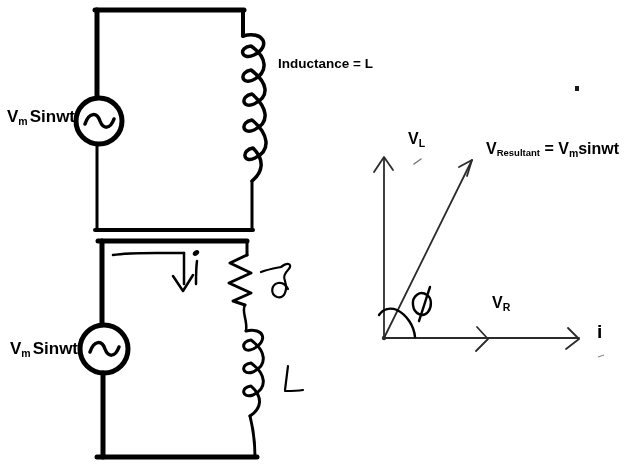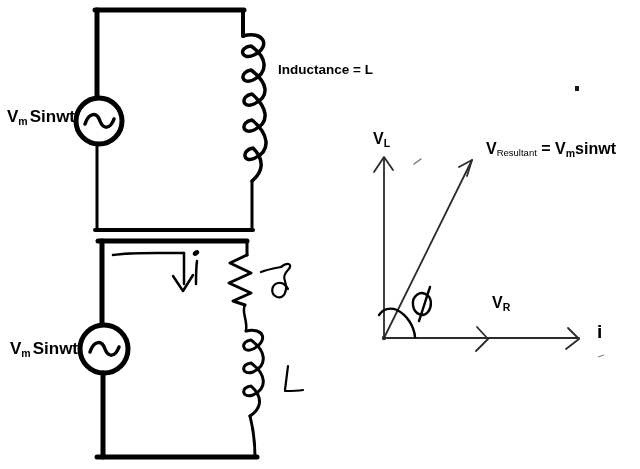--- a/index.html
+++ b/index.html
@@ -6,26 +6,25 @@
   .stage{
     position:relative;width:640px;height:469px;background:#ffffff;
     font-family:"Liberation Sans",sans-serif;overflow:hidden;
   }
   .stage svg{position:absolute;left:0;top:0;}
   .label{
     position:absolute;font-weight:bold;color:#000;white-space:nowrap;
     font-size:16px;line-height:1.1;
   }
   .label .sub{font-size:10.5px;font-weight:bold;vertical-align:-3px;}
-  .label .sub-sm{font-size:9.5px;font-weight:normal;vertical-align:-2px;}
+  .label .sub-sm{font-size:9.5px;font-weight:bold;vertical-align:-2px;}
   .label .gap{margin-left:2px;}
   .note{
     position:absolute;font-weight:bold;color:#000;font-size:13.5px;line-height:16px;
     white-space:nowrap;
-    margin-top:6px;
   }
   .src-label{font-size:17px;text-align:center;}
   .axis-i{font-size:19px;}
 </style>
 </head>
 <body>
 
 <div class="stage">
 
   <svg width="640" height="469" viewBox="0 0 640 469">
@@ -88,21 +87,21 @@
   </div>
 
   <div class="note" style="left:278px;top:56px">
     <div>Inductance = L</div>
   </div>
 
   <div class="label src-label" style="left:10px;top:340px">
     <span>V</span><span class="sub">m</span><span class="gap">Sinwt</span>
   </div>
 
-  <div class="label" style="left:373px;top:130px">
+  <div class="label" style="left:408px;top:130px">
     <span>V</span><span class="sub">L</span>
   </div>
 
   <div class="label" style="left:486px;top:140px">
     <span>V</span><span class="sub-sm">Resultant</span><span> = V</span><span class="sub">m</span><span>sinwt</span>
   </div>
 
   <div class="label" style="left:492px;top:294px">
     <span>V</span><span class="sub">R</span>
   </div>

